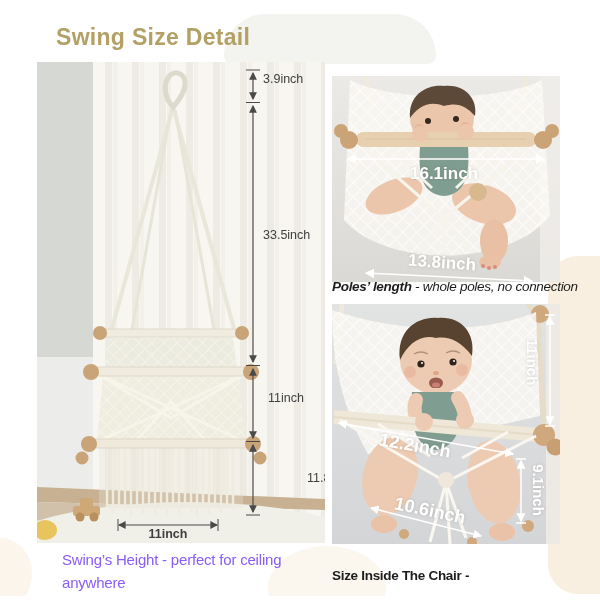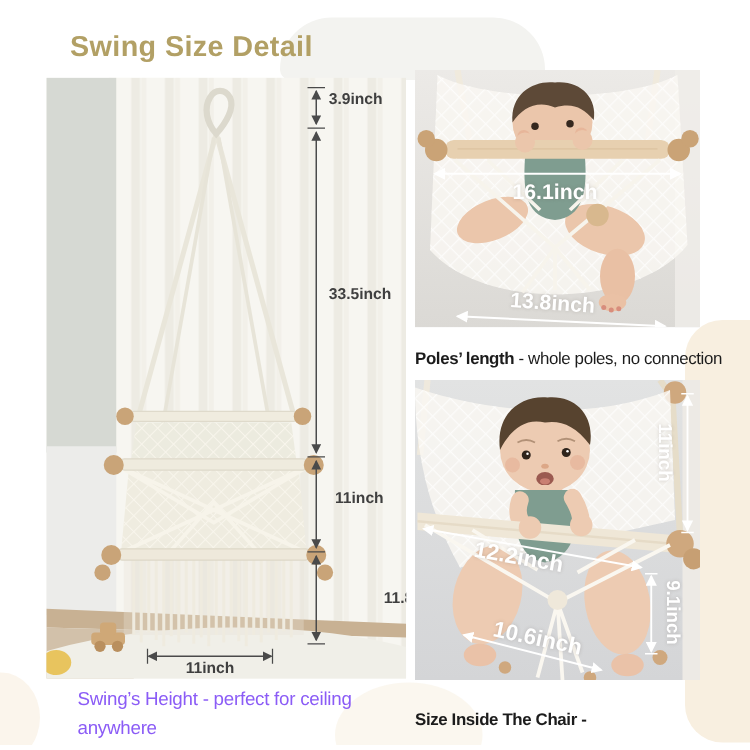--- a/index.html
+++ b/index.html
@@ -11,32 +11,32 @@
   #blob-right{left:548px;top:256px;width:60px;height:338px;background:#f8efe0;
               border-radius:30px 0 0 30px;}
   #blob-bottom{left:268px;top:546px;width:118px;height:84px;background:#f8efe0;
                border-radius:50%;opacity:.5;}
   #blob-left{left:-30px;top:538px;width:62px;height:72px;background:#f8efe0;
              border-radius:50%;opacity:.6;}
   #title{position:absolute;left:56px;top:24px;z-index:2;font-size:23px;font-weight:700;
          color:#b2a065;letter-spacing:.3px;}
   .photo{position:absolute;overflow:hidden;z-index:1;}
   #photo-left{left:37px;top:62px;width:288px;height:481px;}
-  #photo-rt{left:332px;top:56px;width:228px;height:206px;}
+  #photo-rt{left:332px;top:76px;width:228px;height:206px;}
   #photo-rb{left:332px;top:304px;width:228px;height:240px;}
   .photo svg{position:absolute;left:0;top:0;}
   .ann{position:absolute;white-space:nowrap;z-index:3;}
-  .ann-dark{color:#3f3f3f;font-size:12.5px;font-weight:700;transform:translate(0,-50%);}
+  .ann-dark{color:#3f3f3f;font-size:12.5px;font-weight:400;transform:translate(0,-50%);}
   .ann-dark-c{color:#3f3f3f;font-size:12.5px;font-weight:700;transform:translate(-50%,-50%);}
   .ann-white{color:#ffffff;font-weight:600;text-shadow:0 0 3px rgba(90,80,70,.25);
              transform:translate(-50%,-50%);}
   .caption{position:absolute;z-index:2;color:#2e2e2e;}
   #cap-left{left:62px;top:549px;width:262px;font-size:15px;letter-spacing:-.2px;
             line-height:1.5;white-space:pre-line;color:#8b5cf6;}
-  #cap-rt{left:332px;top:279px;width:266px;font-size:13.5px;letter-spacing:-.3px;color:#1c1c1c;}
+  #cap-rt{left:332px;top:279px;width:266px;font-size:13.5px;letter-spacing:-.3px;color:#1c1c1c;font-style:italic;}
   #cap-rb{left:332px;top:551px;width:266px;font-size:13.5px;letter-spacing:-.3px;
           line-height:1.5;color:#1c1c1c;margin-top:15px;}
   .cap-bold{font-weight:700;}
 </style>
 </head>
 <body>
 
 <div class="page">
 
   <div class="blob" id="blob-top"></div>

